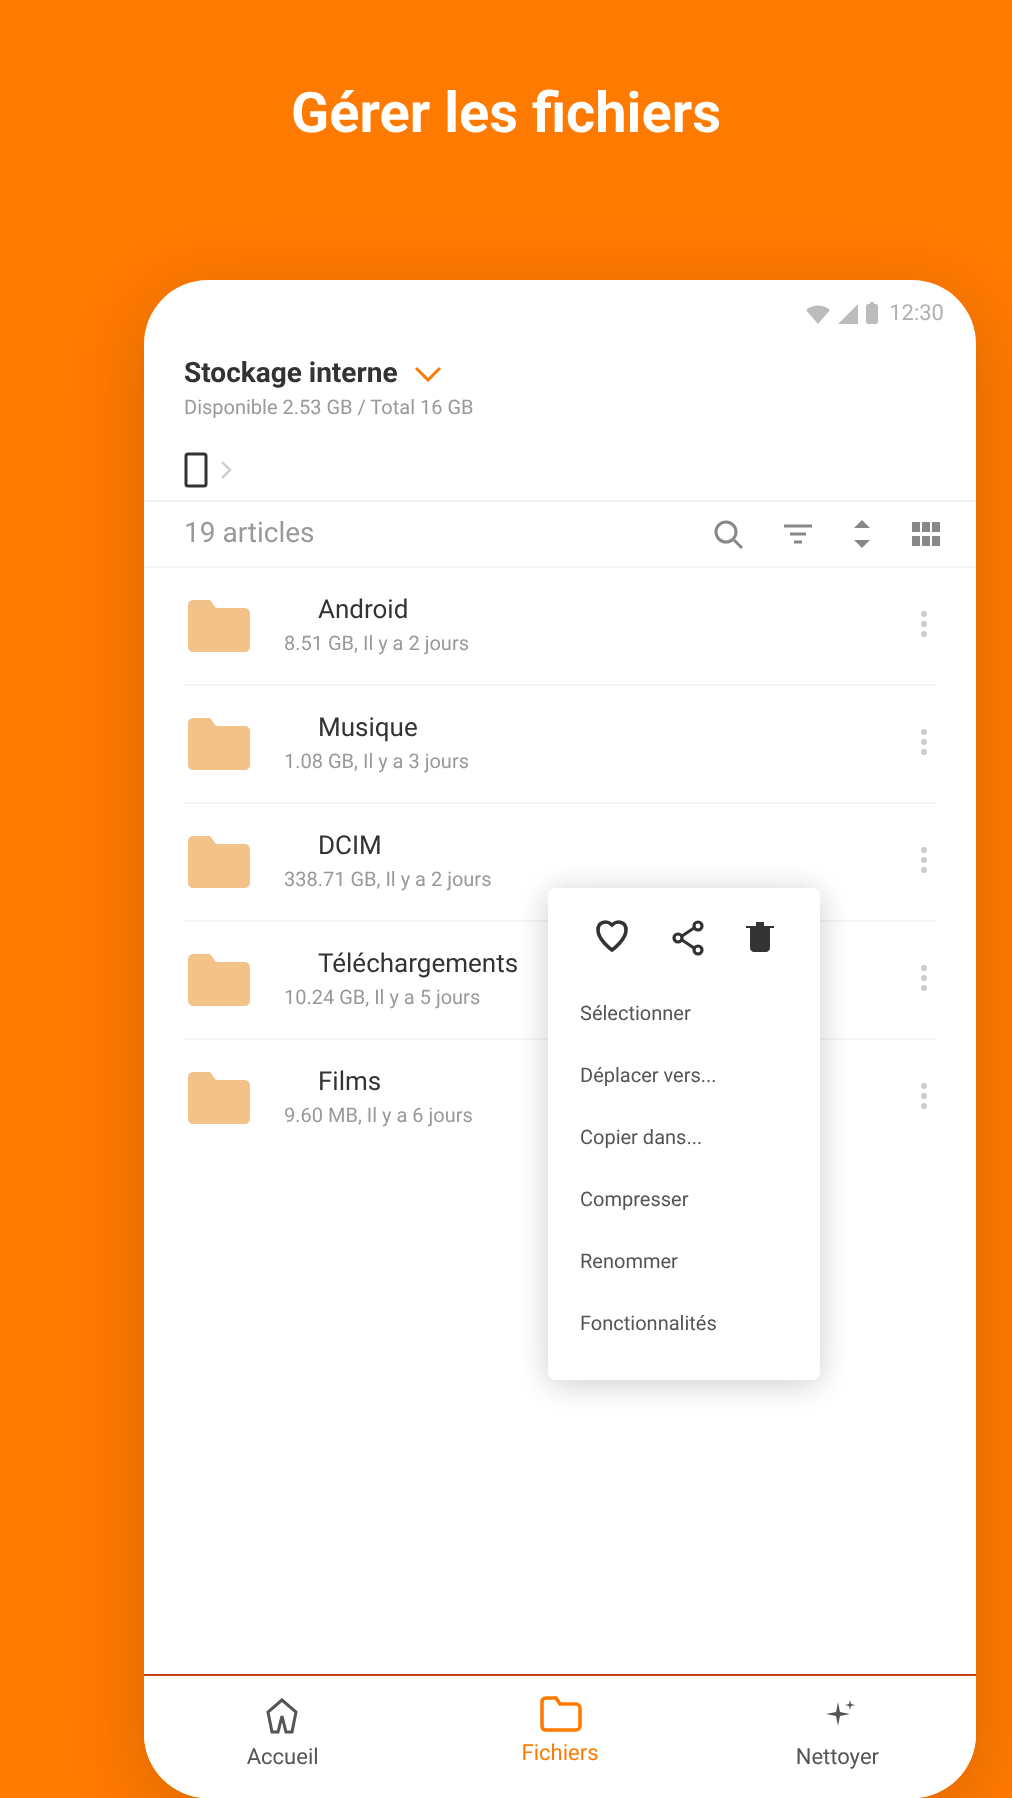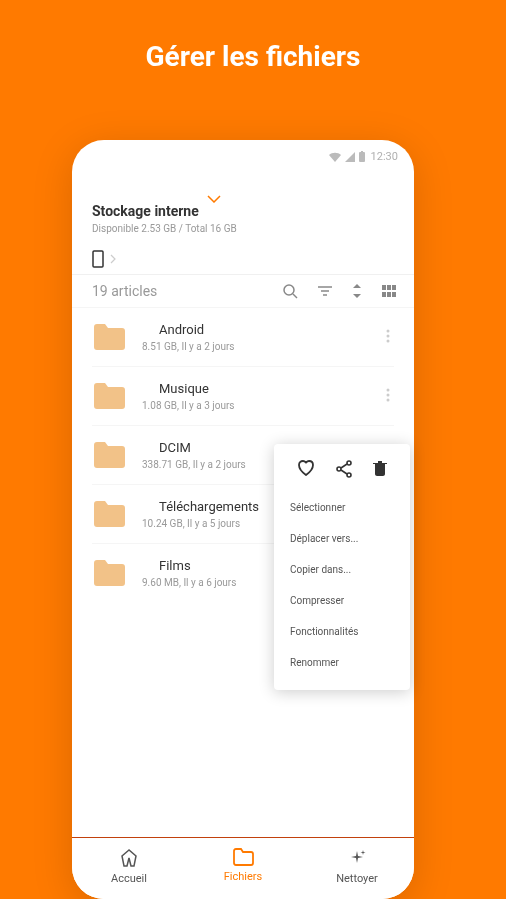--- a/index.html
+++ b/index.html
@@ -1,22 +1,22 @@
 <!DOCTYPE html>
 <html><head>
 <meta charset="utf-8">
 <style>
 * { margin: 0; padding: 0; box-sizing: border-box; font-family: -apple-system, BlinkMacSystemFont, 'Segoe UI', Roboto, sans-serif; }
 body { background: #ff7a00; width: 506px; height: 899px; overflow: hidden; }
 .page-header { text-align: center; color: #fff; font-size: 28px; font-weight: 700; padding: 40px 20px 30px; }
-.phone-frame { position: absolute; left: 72px; top: 140px; width: 342px; height: 759px; background: #fff; border-radius: 32px; box-shadow: 0 8px 40px rgba(0,0,0,0.15); overflow: hidden; }
+.phone-frame { position: absolute; left: 72px; top: 140px; width: 416px; height: 759px; background: #fff; border-radius: 32px; box-shadow: 0 8px 40px rgba(0,0,0,0.15); overflow: hidden; }
 .status-bar { display: flex; justify-content: flex-end; align-items: center; gap: 6px; padding: 10px 16px 6px; color: #b0b0b0; font-size: 11px; }
 .status-icons { display: flex; gap: 4px; align-items: center; }
 .storage-header { padding: 10px 20px 4px; display: flex; align-items: center; gap: 8px; }
-.storage-title { font-weight: 700; font-size: 14px; color: #333; margin-top: 24px; }
+.storage-title { font-weight: 700; font-size: 14px; color: #333; }
 .storage-sub { font-size: 10px; color: #999; padding: 0 20px 10px; }
 .path-bar { padding: 6px 20px; display: flex; align-items: center; gap: 6px; border-bottom: 1px solid #f0f0f0; }
 .toolbar { display: flex; align-items: center; padding: 8px 18px 8px 20px; border-bottom: 1px solid #f5f5f5; }
 .article-count { font-size: 14px; color: #999; flex: 1; }
 .toolbar-icons { display: flex; gap: 20px; align-items: center; color: #888; }
 .file-list { padding: 0 20px; }
 .file-item { display: flex; align-items: center; padding: 14px 0; border-bottom: 1px solid #f5f5f5; position: relative; }
 .folder-icon { width: 34px; height: 28px; margin-right: 16px; }
 .file-info { flex: 1; }
 .file-name { font-size: 13px; color: #333; margin-bottom: 4px; margin-left: 17px; }
@@ -204,15 +204,15 @@
         <line stroke="#333" stroke-width="1.6" x1="5" y1="10" x2="11" y2="14"></line>
       </svg>
     <svg width="14" height="16" viewBox="0 0 14 16">
         <path fill="#333" d="M2 3H12V14C12 15 11 16 10 16H4C3 16 2 15 2 14z M5 1H9V3H5z M0 3H14V4H0z"></path>
       </svg>
   </div>
   <div class="context-item">Sélectionner</div>
   <div class="context-item">Déplacer vers...</div>
   <div class="context-item">Copier dans...</div>
   <div class="context-item">Compresser</div>
+  <div class="context-item">Renommer</div>
   <div class="context-item">Fonctionnalités</div>
-  <div class="context-item">Renommer</div>
 </div>
 
 </body></html>

